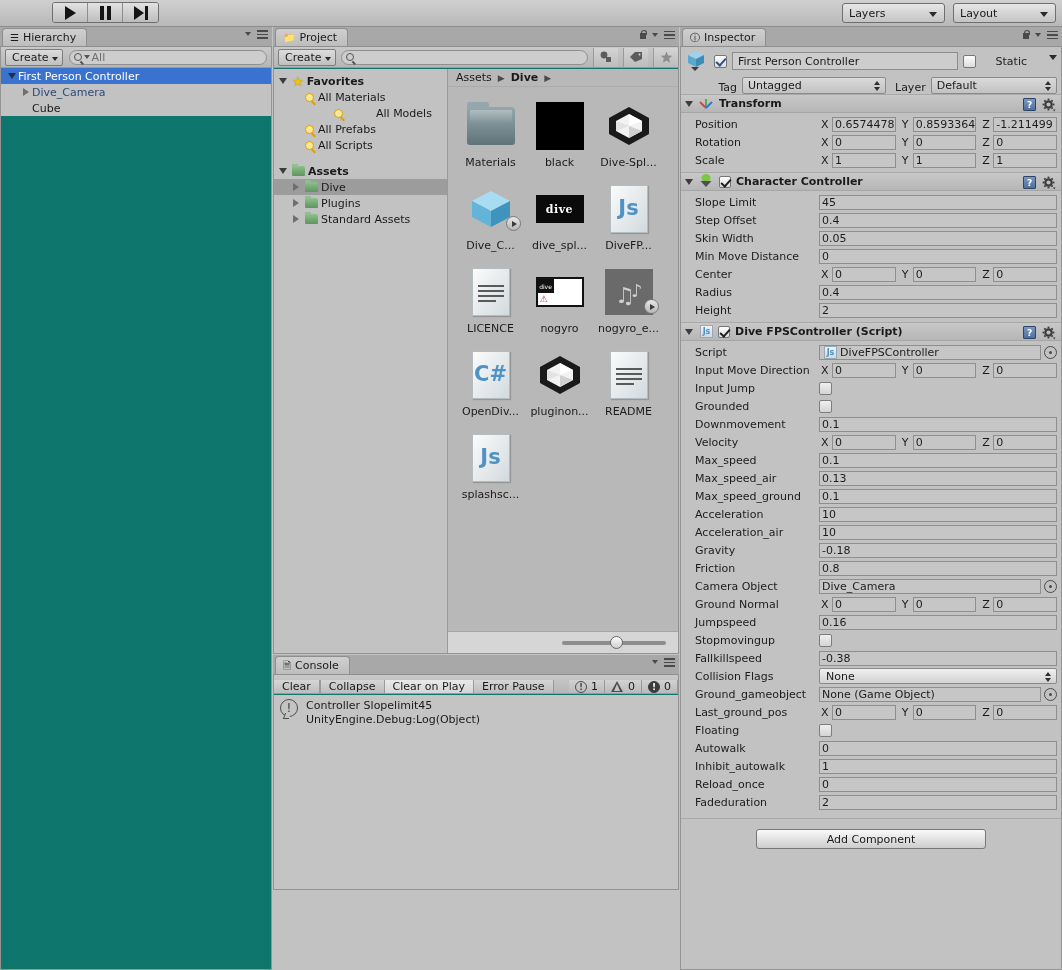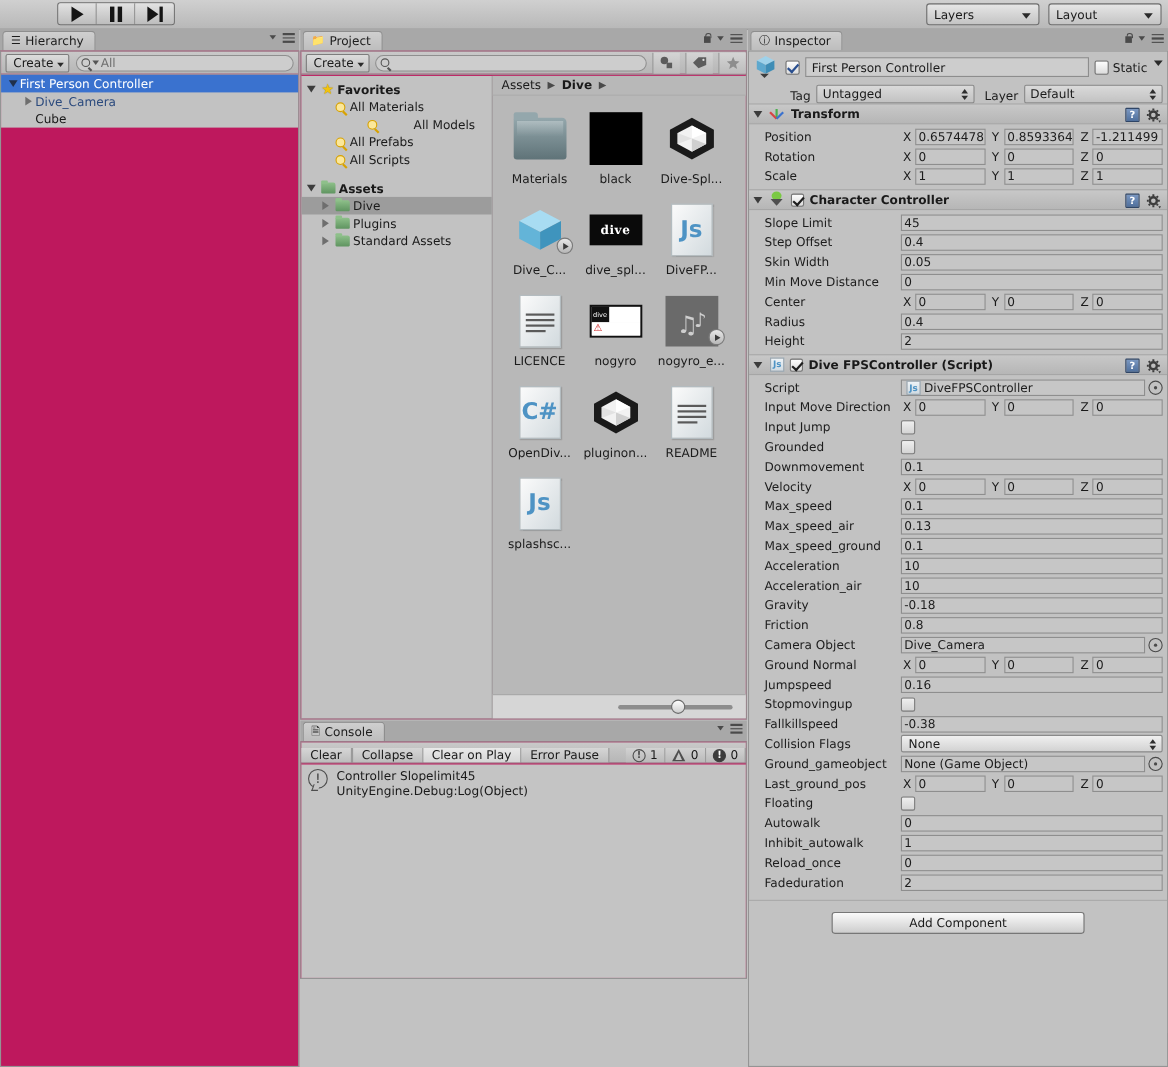--- a/index.html
+++ b/index.html
@@ -48,21 +48,21 @@
   .tab {
     position: absolute; left: 2px; top: 1px; height: 18px; min-width: 60px;
     background: linear-gradient(#cfcfcf, #bdbdbd);
     border: 1px solid #8e8e8e; border-bottom: none;
     border-top-left-radius: 4px; border-top-right-radius: 4px;
     display: flex; align-items: center; gap: 4px; padding: 0 10px 0 7px;
     font-size: 11px; color: #1c1c1c;
   }
   .tabicon { font-size: 10px; line-height: 1; }
   .panel-body { position: absolute; left: 0; right: 0; top: 19px; bottom: 0;
-    background: #be185d; border: 1px solid #949494; border-top: 1px solid #8e8e8e; }
+    background: #0f766e; border: 1px solid #949494; border-top: 1px solid #8e8e8e; }
   .lockrow { position: absolute; right: 4px; top: 3px; display: flex; align-items: center; gap: 5px; }
   .lock-ico { width: 8px; height: 10px; position: relative; }
   .lock-ico:before { content:''; position:absolute; left:1px; top:3px; width:6px; height:6px; background:#4a4a4a; }
   .lock-ico:after { content:''; position:absolute; left:2px; top:0; width:4px; height:4px;
     border:1.5px solid #4a4a4a; border-bottom:none; border-radius:3px 3px 0 0; }
   .burger { display: flex; flex-direction: column; gap: 2px; }
   .burger i { display:block; width: 11px; height: 1.5px; background: #4a4a4a; }
   .burger-caret { width:0;height:0;border-left:3px solid transparent;border-right:3px solid transparent;
     border-top:4px solid #4a4a4a; margin-right:1px; }
 
@@ -188,21 +188,21 @@
   .insp-head { padding: 3px 4px 0 4px; background: #c2c2c2; }
   .objrow { display:flex; align-items:center; gap: 5px; height: 22px; }
   .objcube { width: 24px; height: 22px; position: relative; flex: none; }
   .cb { width: 13px; height: 13px; background: linear-gradient(#fdfdfd,#dcdcdc);
     border: 1px solid #767676; border-radius: 2px; flex:none; position: relative; }
   .cb.checked:after { content:''; position:absolute; left:3px; top:0px; width:4px; height:8px;
     border: solid #2a4f8f; border-width: 0 2px 2px 0; transform: rotate(42deg); }
   .cb.dark.checked:after { border-color: #1f1f1f; }
   .namefield { flex:1; height: 18px; background: #cdcdcd; border: 1px solid #8d8d8d;
     display:flex; align-items:center; padding-left: 5px; font-size: 11px; }
-  .staticwrap { display:flex; align-items:flex-start; gap:4px; }
+  .staticwrap { display:flex; align-items:flex-start; gap:20px; }
   .staticwrap .caret { width:0;height:0;border-left:4px solid transparent;border-right:4px solid transparent;
     border-top:5px solid #2a2a2a; margin-left:2px;}
   .taglayer { display:flex; align-items:flex-end; height: 20px; gap: 5px; margin-top: 2px; }
   .lbl { font-size: 11px; color: #1c1c1c; }
   .dd { height: 17px; background: linear-gradient(#dadada,#c2c2c2); border: 1px solid #8a8a8a;
     border-radius: 2px; display:flex; align-items:center; padding-left: 5px; font-size:11px; position: relative;}
   .dd .updown { position:absolute; right: 5px; top: 3px; display:flex;flex-direction:column;gap:2px;}
   .dd .updown i:first-child{width:0;height:0;border-left:3.5px solid transparent;border-right:3.5px solid transparent;border-bottom:4px solid #2e2e2e;}
   .dd .updown i:last-child{width:0;height:0;border-left:3.5px solid transparent;border-right:3.5px solid transparent;border-top:4px solid #2e2e2e;}
   .prefabrow { display:flex; align-items:center; gap: 4px; height: 20px; margin-top: 2px; }

